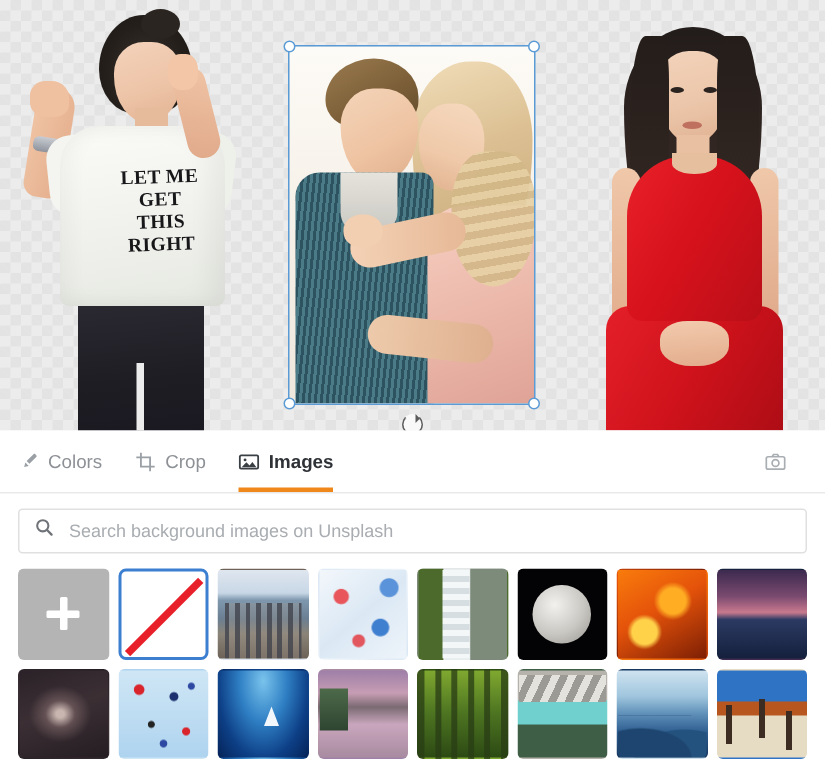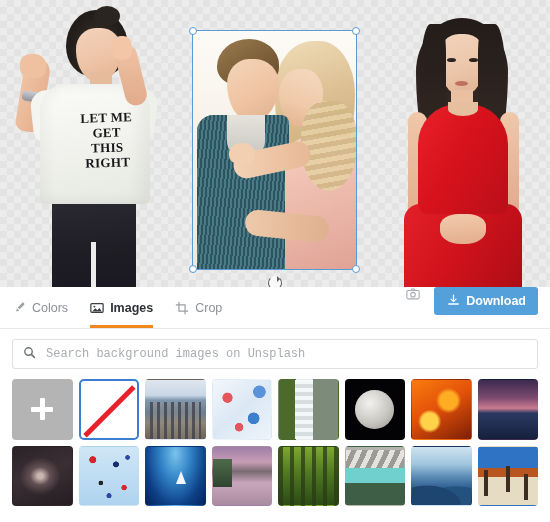--- a/index.html
+++ b/index.html
@@ -257,21 +257,21 @@
     border-top: 3px solid transparent;
     border-bottom: 3px solid transparent;
   }
 
   
   .toolbar {
     position: relative;
     height: 42px;
     background: #ffffff;
     border-bottom: 1px solid #e9e9e9;
-    display: flex; align-items: flex-start;
+    display: flex; align-items: center;
     padding: 0 12px;
   }
   .tabs { display: flex; align-items: center; gap: 22px; height: 100%; }
   .tab {
     display: flex; align-items: center; gap: 6px;
     height: 100%; position: relative;
     font-size: 12.5px; color: #8d9196; cursor: pointer;
     user-select: none;
   }
   .tab.active { color: #2f3337; font-weight: bold; }
@@ -299,21 +299,21 @@
   
   .search-wrap { padding: 10px 12px 6px 12px; background: #fff; }
   .search-box {
     display: flex; align-items: center; gap: 8px;
     height: 30px; padding: 0 10px;
     border: 1px solid #e0e0e0; border-radius: 3px;
     background: #fff;
   }
   .search-box input {
     flex: 1; border: none; outline: none;
-    font-family: Liberation Mono, monospace;
+    font-family: Liberation Sans, sans-serif;
     font-size: 12px; color: #6e7377; background: transparent;
   }
   .search-box input::placeholder { color: #a9adb1; }
 
   
   .grid {
     display: grid;
     grid-template-columns: repeat(8, 1fr);
     gap: 6px;
     padding: 4px 12px 12px 12px;
@@ -483,63 +483,54 @@
 
     <div class="tab">
       <span class="tab-icon">
         <svg viewBox="0 0 16 16" width="14" height="14" aria-hidden="true">
           <path d="M13.2 2.1c-.4-.4-1-.4-1.4 0L6.6 7.3l2.1 2.1 5.2-5.2c.4-.4.4-1 0-1.4zM5.6 8.4l-.9 3.5 3.5-.9-2.6-2.6z" fill="#9aa0a6"></path>
         </svg>
       </span>
       <span>Colors</span>
     </div>
 
+    <div class="tab">
+      <span class="tab-icon">
+        <svg viewBox="0 0 16 16" width="14" height="14" aria-hidden="true">
+          <path d="M4.5 1v10.5H15" fill="none" stroke="#9aa0a6" stroke-width="1.4"></path>
+          <path d="M1 4.5h10.5V15" fill="none" stroke="#9aa0a6" stroke-width="1.4"></path>
+        </svg>
+      </span>
+      <span>Crop</span>
+    </div>
+
     <div class="tab active">
       <span class="tab-icon">
         <svg viewBox="0 0 16 16" width="14" height="14" aria-hidden="true">
           <rect x="1" y="3" width="14" height="10" rx="1" fill="none" stroke="#3a3f44" stroke-width="1.4"></rect>
           <circle cx="5" cy="6.4" r="1.1" fill="#3a3f44"></circle>
           <path d="M2.4 12 6 8.2l2.4 2.4L10.6 8l3 4z" fill="#3a3f44"></path>
         </svg>
       </span>
       <span>Images</span>
     </div>
-
-    <div class="tab">
-      <span class="tab-icon">
-        <svg viewBox="0 0 16 16" width="14" height="14" aria-hidden="true">
-          <path d="M4.5 1v10.5H15" fill="none" stroke="#9aa0a6" stroke-width="1.4"></path>
-          <path d="M1 4.5h10.5V15" fill="none" stroke="#9aa0a6" stroke-width="1.4"></path>
-        </svg>
-      </span>
-      <span>Crop</span>
-    </div>
   </div>
 
   <div class="spacer"></div>
 
   <div class="add-photo">
     <span class="tab-icon">
       <svg viewBox="0 0 16 16" width="14" height="14" aria-hidden="true">
         <rect x="1" y="4" width="14" height="9.5" rx="1.4" fill="none" stroke="#a9aeb3" stroke-width="1.3"></rect>
         <path d="M5.4 4 6.5 2.3h3L10.6 4" fill="none" stroke="#a9aeb3" stroke-width="1.3"></path>
         <circle cx="8" cy="8.8" r="2.6" fill="none" stroke="#a9aeb3" stroke-width="1.3"></circle>
       </svg>
     </span>
   </div>
 
-  <button class="download-btn">
-    <span class="tab-icon">
-      <svg viewBox="0 0 16 16" width="13" height="13" aria-hidden="true">
-        <path d="M8 1.5v7.2M8 9.4 4.9 6.3M8 9.4l3.1-3.1" fill="none" stroke="#fff" stroke-width="1.6" stroke-linecap="round"></path>
-        <path d="M2.2 12.4h11.6" fill="none" stroke="#fff" stroke-width="1.8" stroke-linecap="round"></path>
-      </svg>
-    </span>
-    <span>Download</span>
-  </button>
 </div>
 
 <div class="search-wrap">
   <div class="search-box">
     <span>
       <svg viewBox="0 0 16 16" width="13" height="13" aria-hidden="true">
         <circle cx="6.8" cy="6.8" r="4.6" fill="none" stroke="#707479" stroke-width="1.7"></circle>
         <path d="M10.3 10.3 14 14" fill="none" stroke="#707479" stroke-width="1.9" stroke-linecap="round"></path>
       </svg>
     </span>

